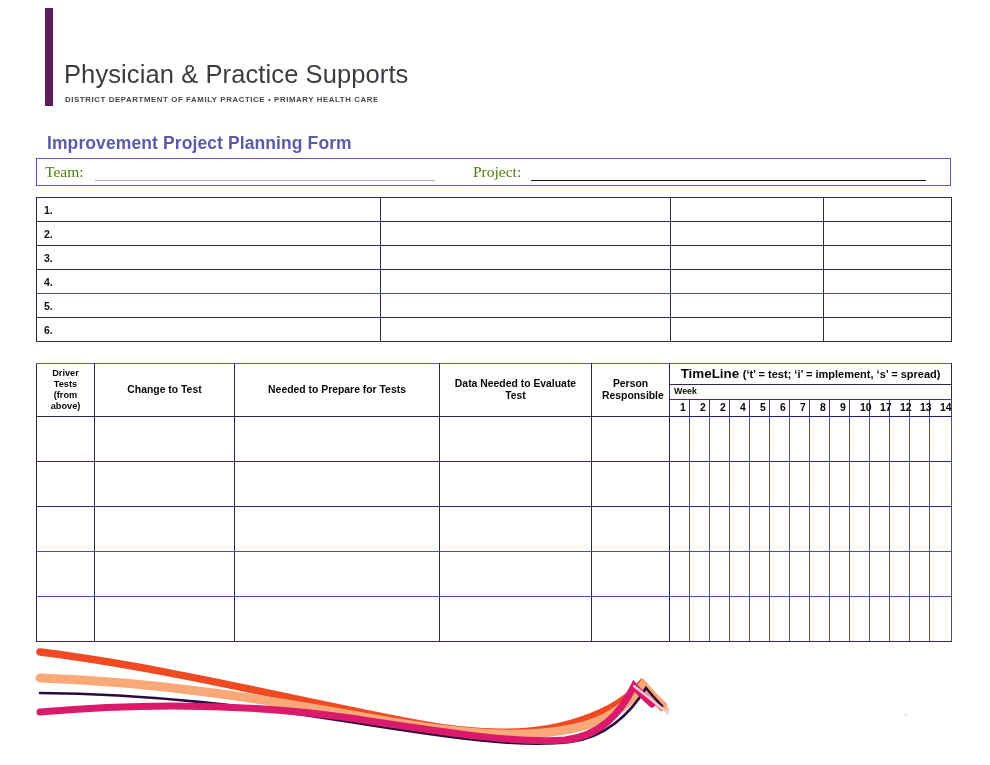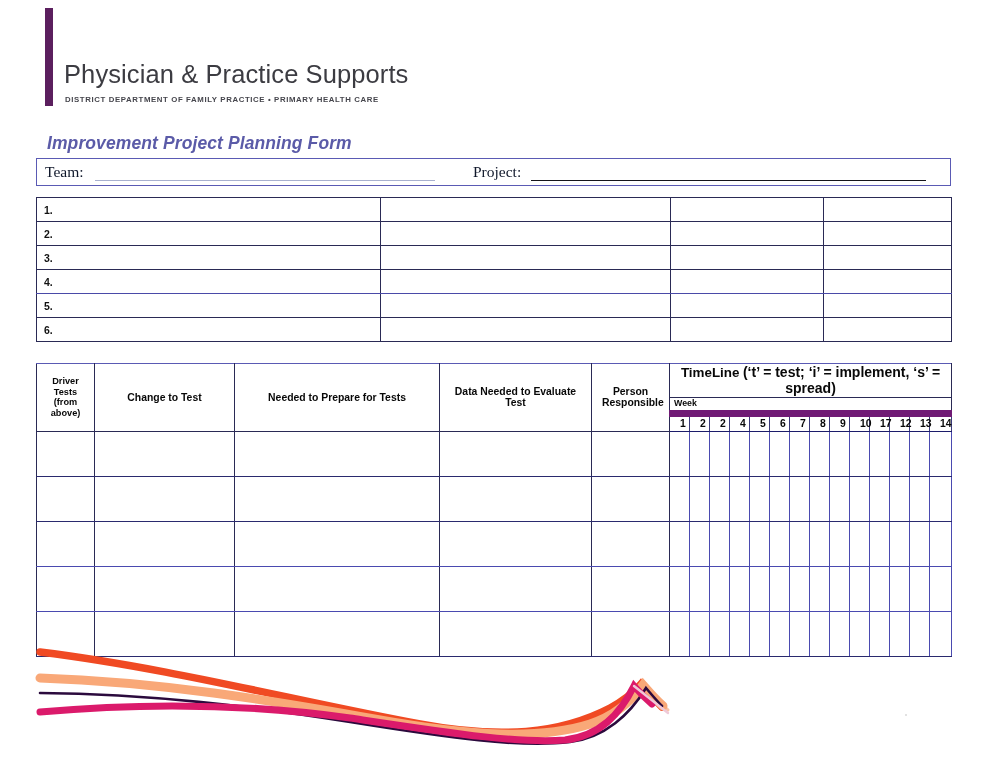--- a/index.html
+++ b/index.html
@@ -55,36 +55,35 @@
 
   
   #form-title {
     position: absolute;
     left: 47px; top: 133px;
     font-size: 17.5px;
     font-weight: 700;
     color: #5b5ba8;
     letter-spacing: 0.1px;
     white-space: nowrap;
-    font-style: italic;
   }
 
   
   #teamproject-box {
     position: absolute;
     left: 36px; top: 158px;
     width: 915px; height: 28px;
     border: 1.4px solid #5a5ab4;
     background: #fff;
   }
   .tp-label {
     position: absolute;
     font-family: "Liberation Serif", serif;
     font-size: 15.5px;
-    color: #0f172a;
+    color: #4d7c0f;
     top: 4px;
   }
   #team-label { left: 8px; }
   #project-label { left: 436px; }
   .tp-rule {
     position: absolute;
     height: 1.4px;
     top: 21px;
   }
   #team-rule {
@@ -154,28 +153,28 @@
     line-height: 1.18;
     vertical-align: middle;
   }
   th#th-timeline {
     font-size: 12.6px;
     height: 21px;
     border-bottom: 1px solid #2a2a55;
     padding-bottom: 1px;
   }
   th#th-timeline .tl-main { font-size: 13.4px; font-weight: 700; }
-  th#th-timeline .tl-sub { font-size: 14px; font-weight: 700; }
+  th#th-timeline .tl-sub { font-size: 11px; font-weight: 700; }
   th#th-week {
     font-size: 8.8px;
     font-weight: 700;
     text-align: left;
     padding-left: 4px;
     height: 15px;
-    border-bottom: 7px solid #701a75;
+    border-bottom: 1px solid #701a75;
   }
   th.wk {
     font-size: 9.4px;
     font-weight: 700;
     height: 17px;
     text-align: center;
     border-left: 1px solid #3a3a7a;
     border-right: 1px solid #3a3a7a;
   }
   #plan-table td.body-cell {

